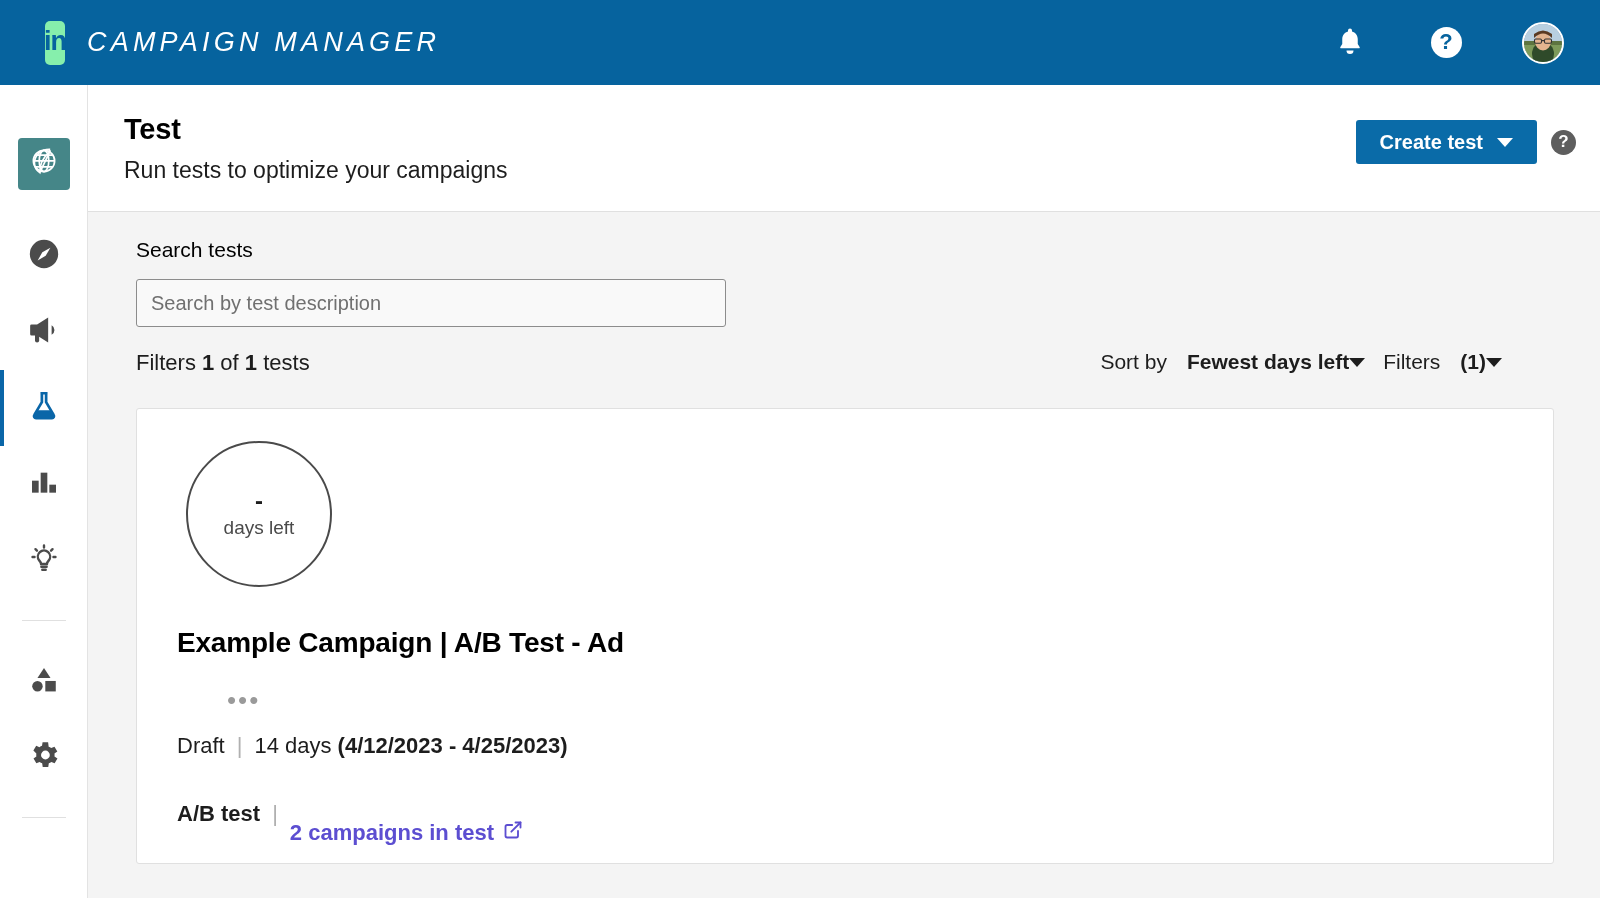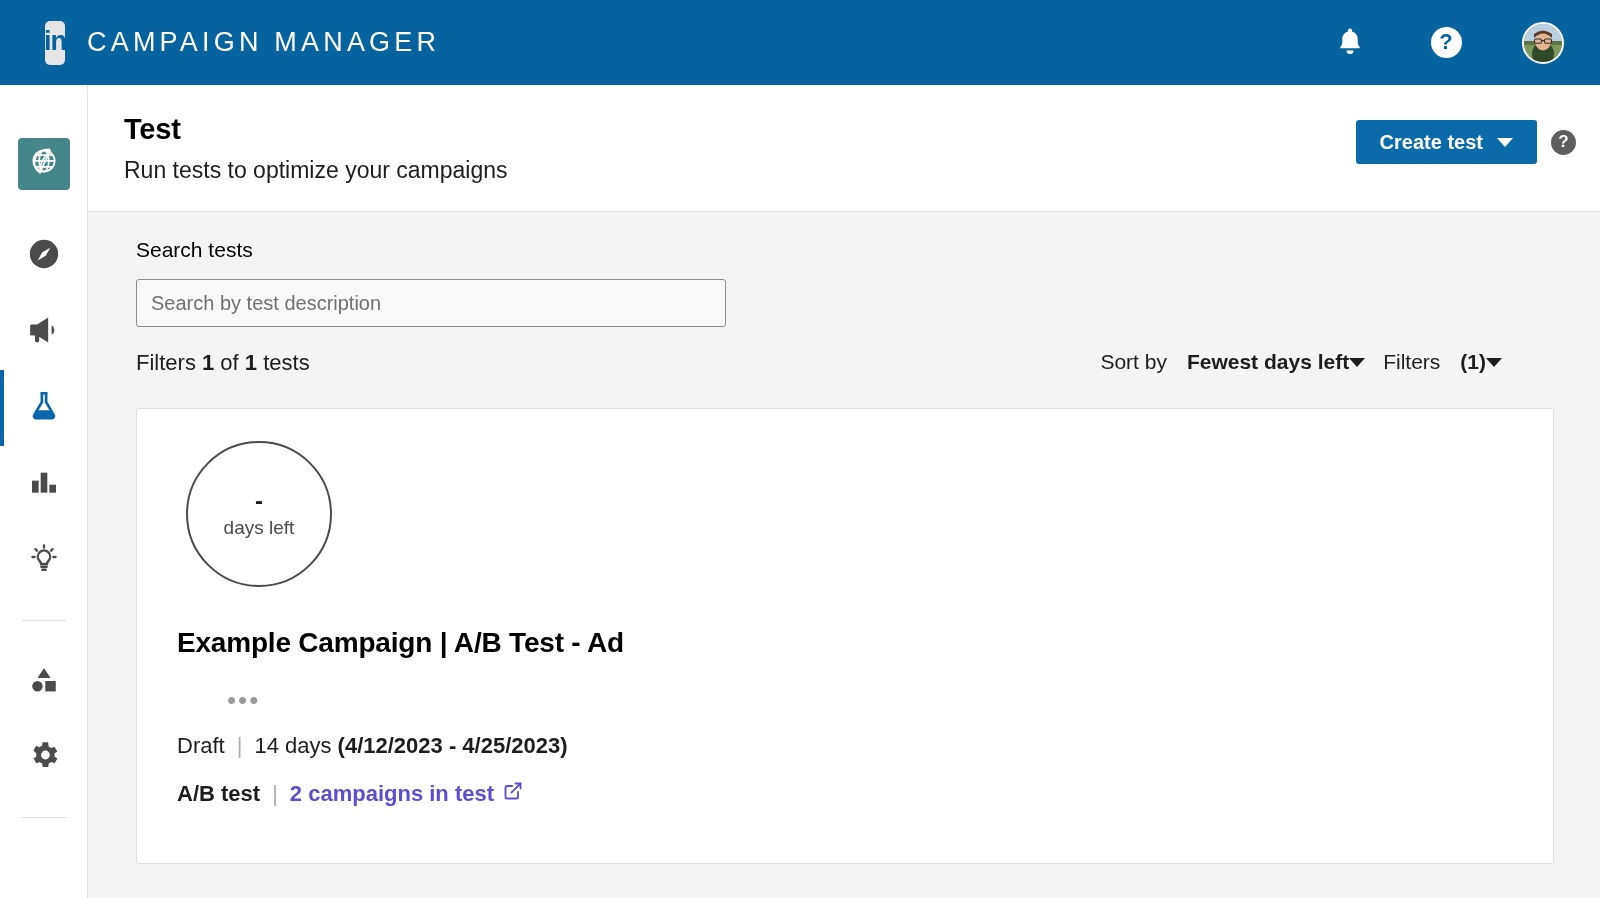--- a/index.html
+++ b/index.html
@@ -24,39 +24,40 @@
     align-items: center;
   }
   .brand {
     display: flex;
     align-items: center;
     margin-left: 45px;
   }
   .li-logo {
     width: 20px;
     height: 44px;
-    background: #e5e5e5;
+    background: #86efac;
     border-radius: 5px;
     display: flex;
     align-items: center;
     justify-content: center;
     color: #06639e;
     font-weight: bold;
     font-size: 27px;
     line-height: 1;
     letter-spacing: -1px;
     padding-bottom: 2px;
     font-family: "Liberation Sans", sans-serif;
   }
   .brand-title {
     margin-left: 22px;
     color: #ffffff;
     font-size: 27px;
     letter-spacing: 4.2px;
     font-weight: 400;
+    font-style: italic;
   }
   .topbar-actions {
     position: absolute;
     right: 36px;
     display: flex;
     align-items: center;
     gap: 56px;
   }
   .icon-btn {
     width: 40px;
@@ -342,20 +343,21 @@
   }
   .meta-bold { font-weight: bold; }
   .link-purple {
     color: #5c4ed1;
     font-weight: bold;
     display: inline-flex;
     align-items: center;
     gap: 9px;
     cursor: pointer;
     text-decoration: none;
+    margin-top: 39px;
   }
 </style>
 </head>
 <body>
 
 <div class="topbar">
   <div class="brand">
     <div class="li-logo">in</div>
     <div class="brand-title">CAMPAIGN MANAGER</div>
   </div>

